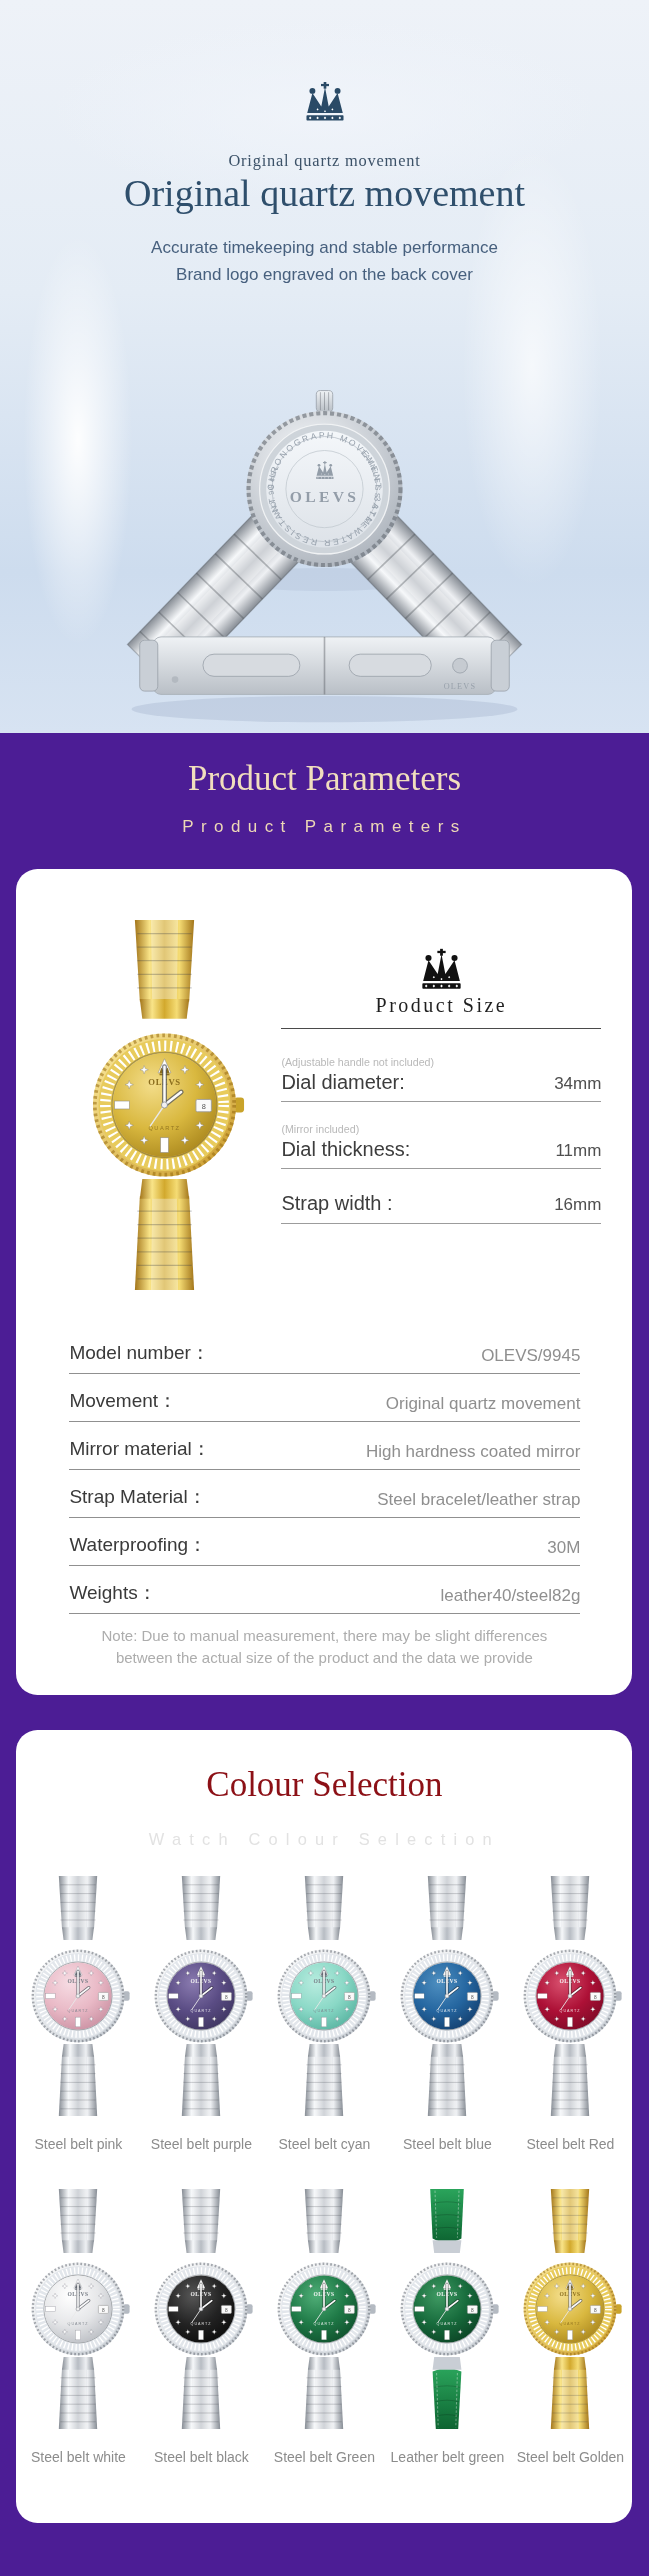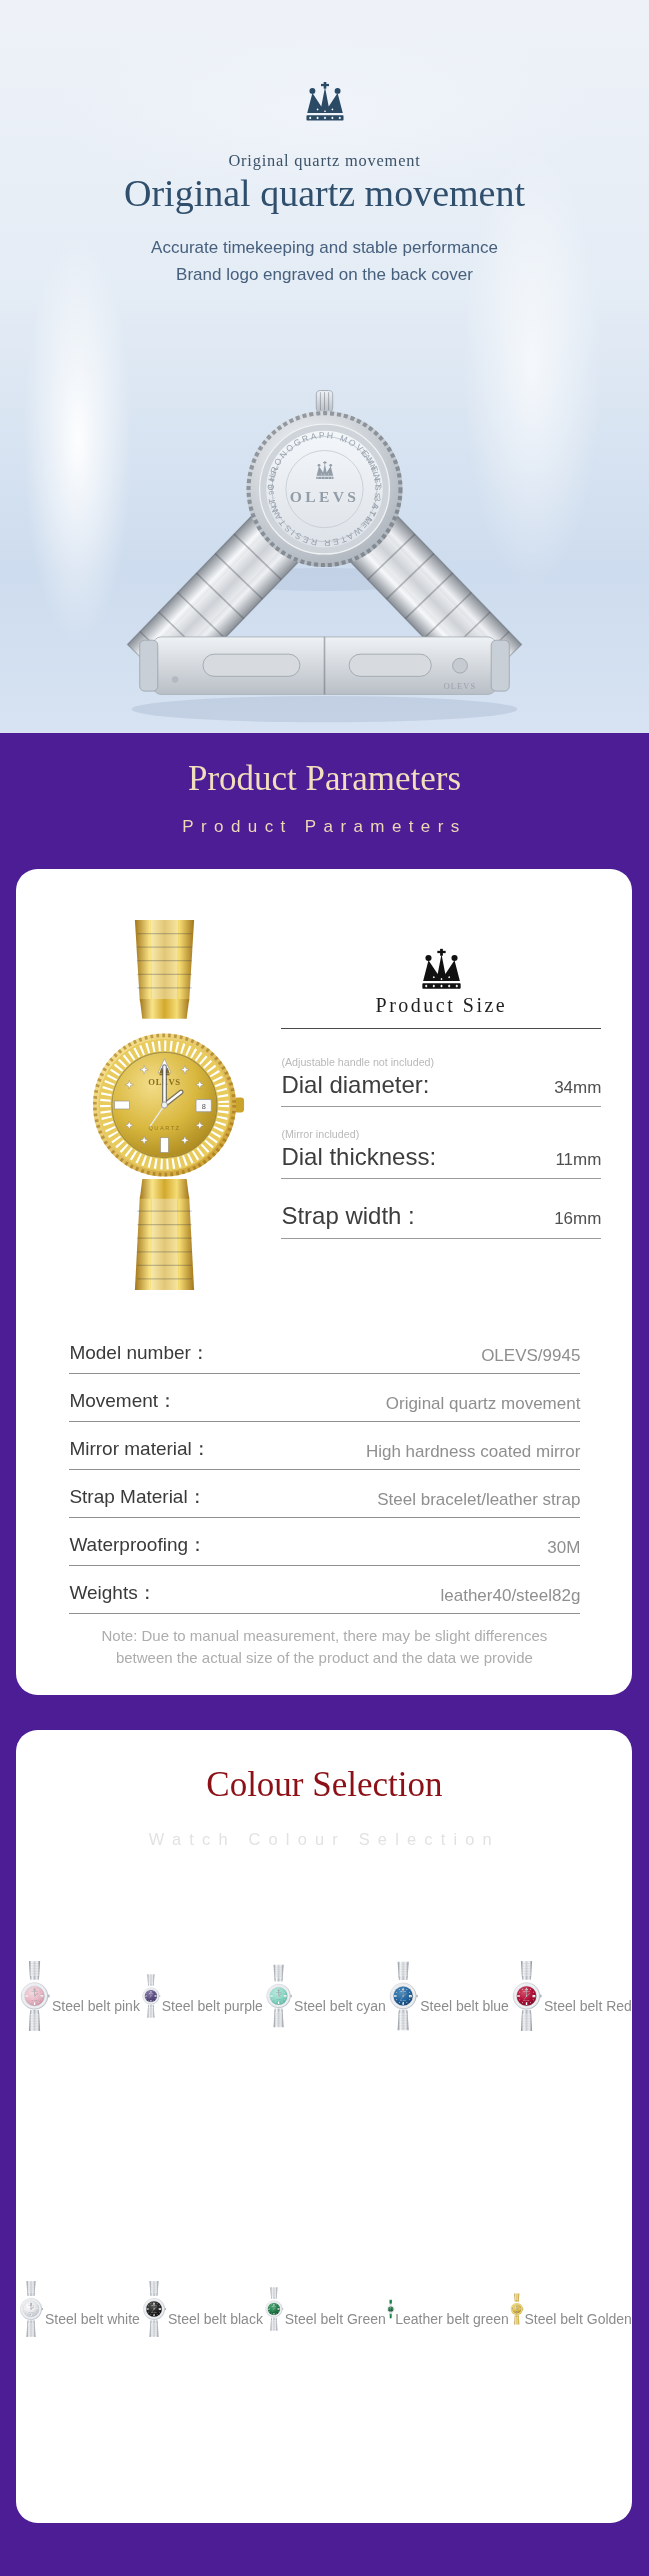--- a/index.html
+++ b/index.html
@@ -34,38 +34,38 @@
   .ps-crown{position:absolute;left:265px;top:79px;width:320px;height:43px;display:flex;justify-content:center;}
   .ps-crown span{display:block;width:49px;height:43px;}
   .ps-title{position:absolute;left:265px;top:125px;width:320px;text-align:center;
     font-family:"Liberation Serif",serif;font-size:20px;letter-spacing:2.5px;color:#1f1f1f;}
   .ps-divider{position:absolute;left:265px;top:159px;width:320px;border-top:1.2px solid #4a4a4a;}
   .ps-rows{position:absolute;left:265px;top:187px;width:320px;}
   .ps-row{margin-bottom:21.4px;}
   .ps-caption{font-size:10.7px;color:#b9b9b9;line-height:13px;}
   .ps-main{display:flex;justify-content:space-between;align-items:baseline;
     padding:1.6px 0 7.4px;border-bottom:0.8px solid #9c9c9c;}
-  .ps-label{font-size:24px;color:#3d3d3d;}
+  .ps-label{font-size:20px;color:#3d3d3d;}
   .ps-value{font-size:17px;color:#4f4f4f;}
   
   .spec-table{position:absolute;left:53px;top:457px;width:511px;}
   .spec-row{height:48px;box-sizing:border-box;border-bottom:0.8px solid #909090;
     display:flex;justify-content:space-between;align-items:flex-end;padding-bottom:7.4px;}
   .spec-label{font-size:19px;color:#3a3a3a;}
   .spec-value{font-size:17px;color:#8f8f8f;}
   .note{position:absolute;top:756px;width:100%;text-align:center;font-size:15px;
     color:#adadad;line-height:22px;}
   
   .cs-title{position:absolute;top:35px;width:100%;text-align:center;
     font-family:"Liberation Serif",serif;font-size:35px;color:#8c1016;}
   .cs-sub{position:absolute;top:100px;width:100%;text-align:center;
     font-size:16.4px;letter-spacing:8.2px;color:#e2e2e2;}
   .cs-row{position:absolute;left:0;width:616px;display:flex;justify-content:center;}
   .cs-row1{top:146px;} .cs-row2{top:459px;}
-  .cs-cell{width:123px;display:flex;flex-direction:row;align-items:center;}
+  .cs-cell{width:123px;display:flex;flex-direction:column;align-items:center;}
   .cs-label{margin-top:20px;font-size:14px;color:#8c8c8c;white-space:nowrap;}
 </style>
 </head>
 <body>
 
 <div class="page">
 
   <div class="hero">
     <span class="hero-crown"><svg viewBox="0 0 64 54" width="100%" height="100%">
           <path d="M8,42 L15,15 L27,33 L32,7 L37,33 L49,15 L56,42 Z" fill="#2a4a66"></path>

